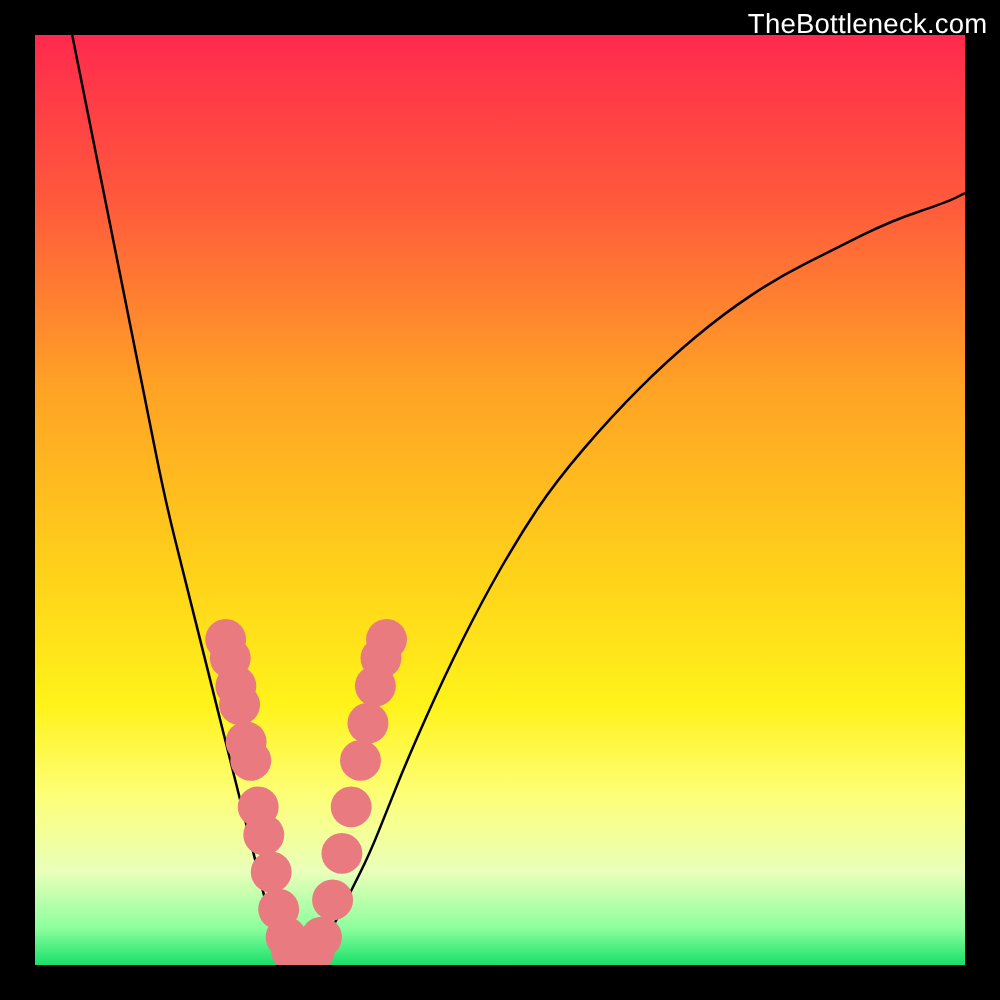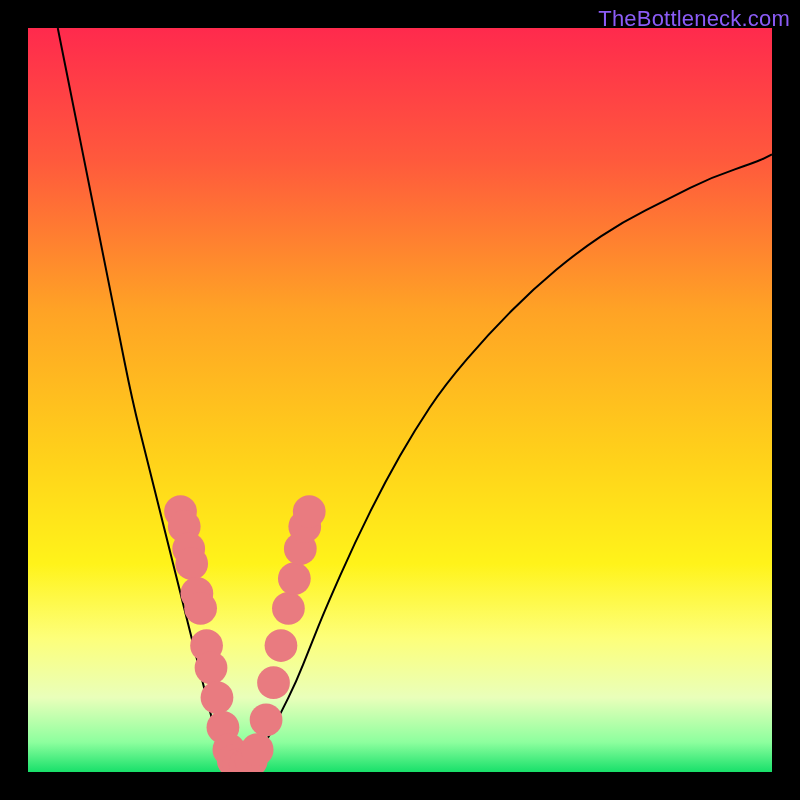--- a/index.html
+++ b/index.html
@@ -21,21 +21,21 @@
     left: 28px;
     top: 28px;
     width: 744px;
     height: 744px;
     overflow: hidden;
   }
   .watermark {
     position: absolute;
     top: 6px;
     right: 10px;
-    color: #8b5cf6;
+    color: #ffffff;
     font-size: 22px;
     font-weight: 500;
     letter-spacing: 0.2px;
     user-select: none;
   }
 </style>
 </head>
 <body>
 
 <div class="frame">

